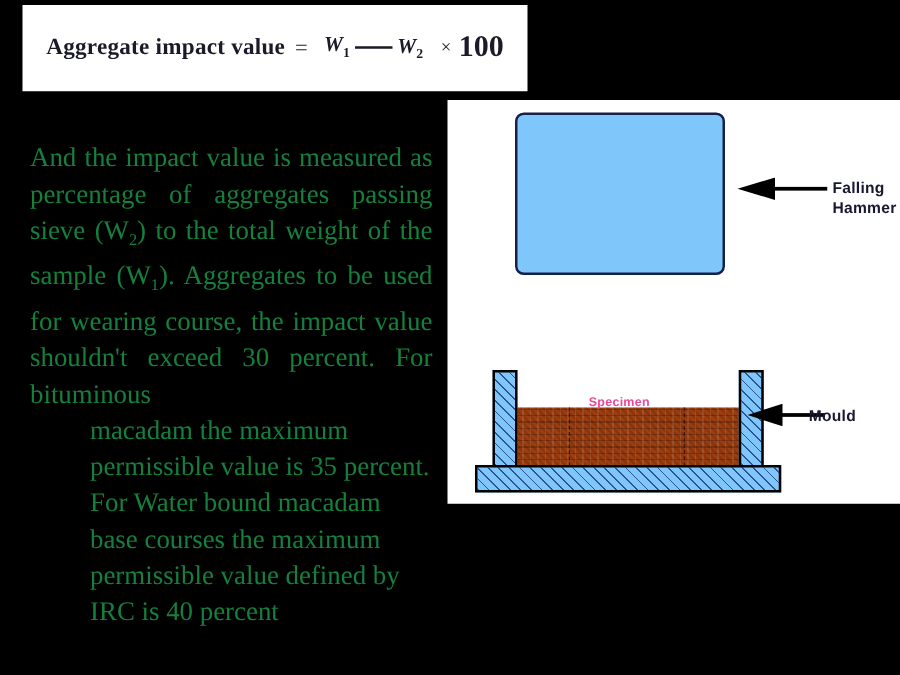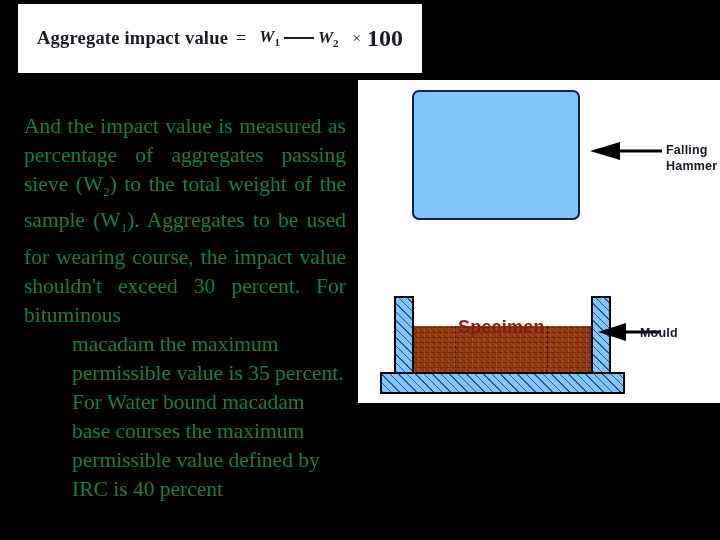--- a/index.html
+++ b/index.html
@@ -145,21 +145,21 @@
   .diag-label {
     position: absolute;
     font-family: "Liberation Sans", sans-serif;
     font-size: 12.5px;
     font-weight: bold;
     color: #181830;
     line-height: 16px;
     letter-spacing: .2px;
   }
   #hammer-label { left: 308px; top: 62px; }
-  #mould-label  { left: 282px; top: 245px; }
+  #mould-label  { left: 289px; top: 245px; }
 
   
   #mould {
     position: absolute;
     left: 22px;
     top: 216px;
     width: 245px;
     height: 98px;
   }
   .hatch {
@@ -207,26 +207,26 @@
     top: 30px;
     width: 0;
     height: 47px;
     border-left: 1px dashed rgba(40,10,0,.75);
   }
   #spec-dash-1 { left: 75px; }
   #spec-dash-2 { left: 167px; }
 
   #specimen-label {
     position: absolute;
-    left: 78px;
+    left: 91px;
     top: 21px;
     font-family: "Liberation Sans", sans-serif;
-    font-size: 18px;
-    font-weight: bold;
-    color: #7f1d1d;
+    font-size: 10px;
+    font-weight: bold;
+    color: #ec4899;
     letter-spacing: .2px;
     z-index: 5;
   }
 </style>
 </head>
 <body>
 
 <div id="slide">
 
   <div id="formula-panel">

